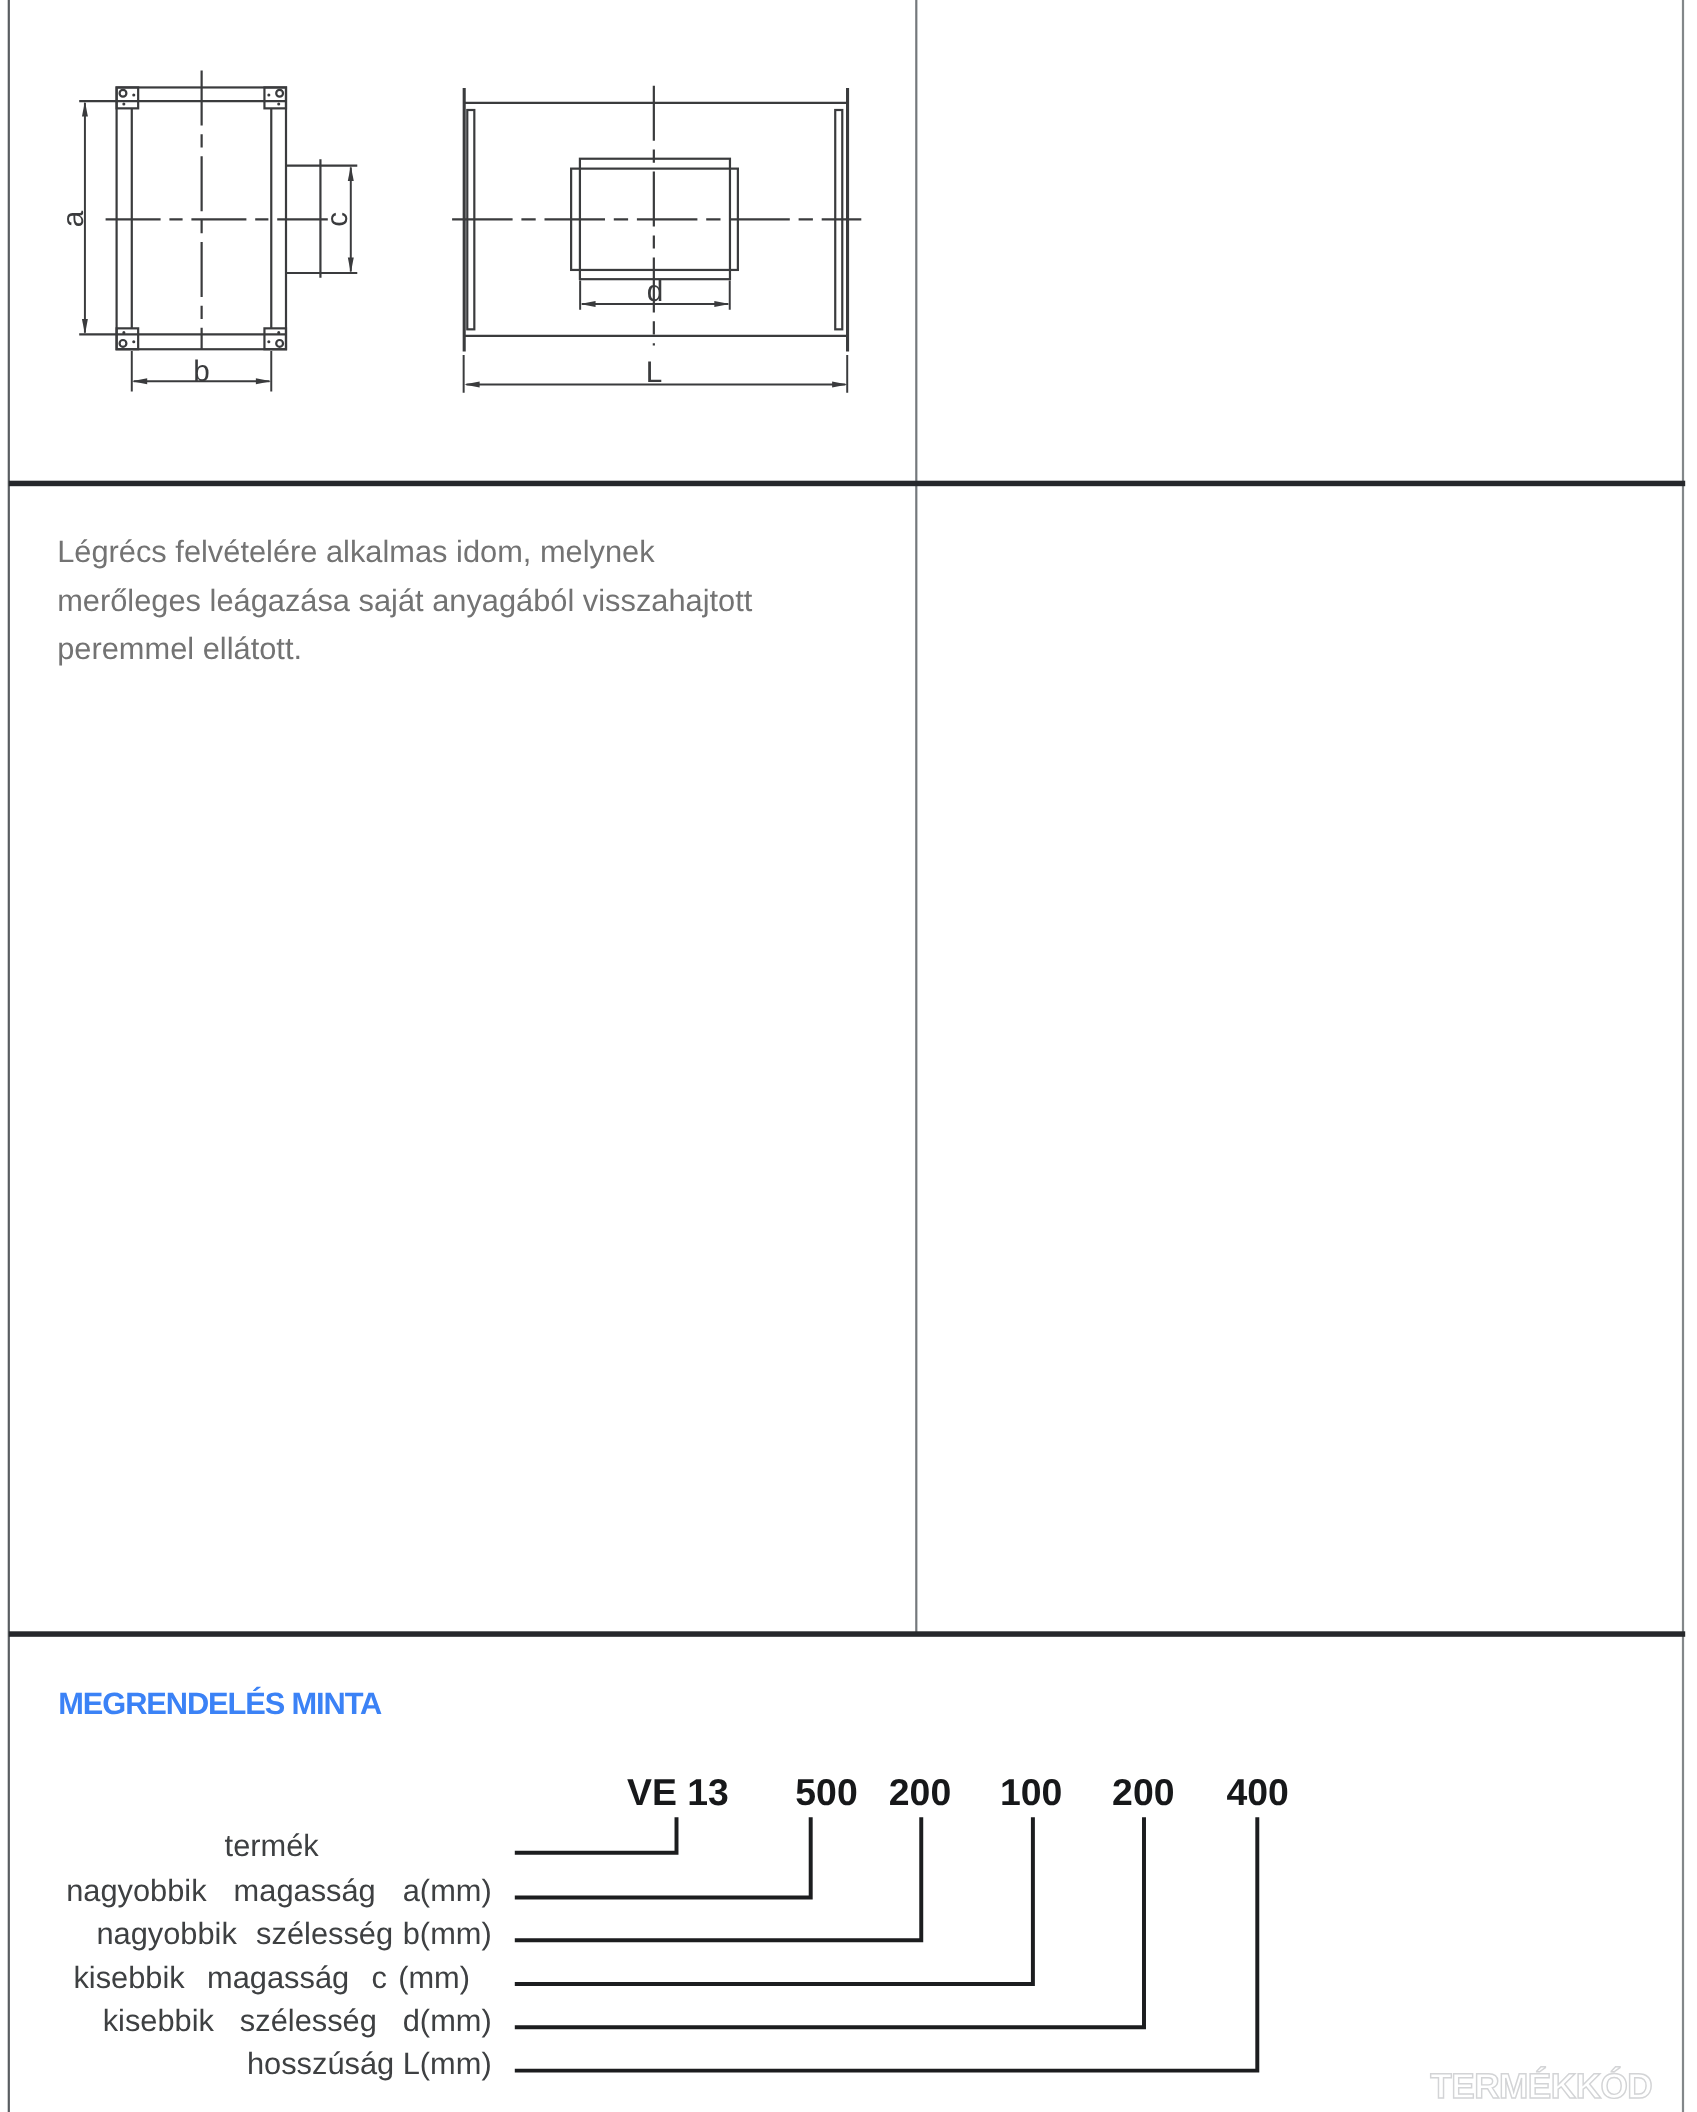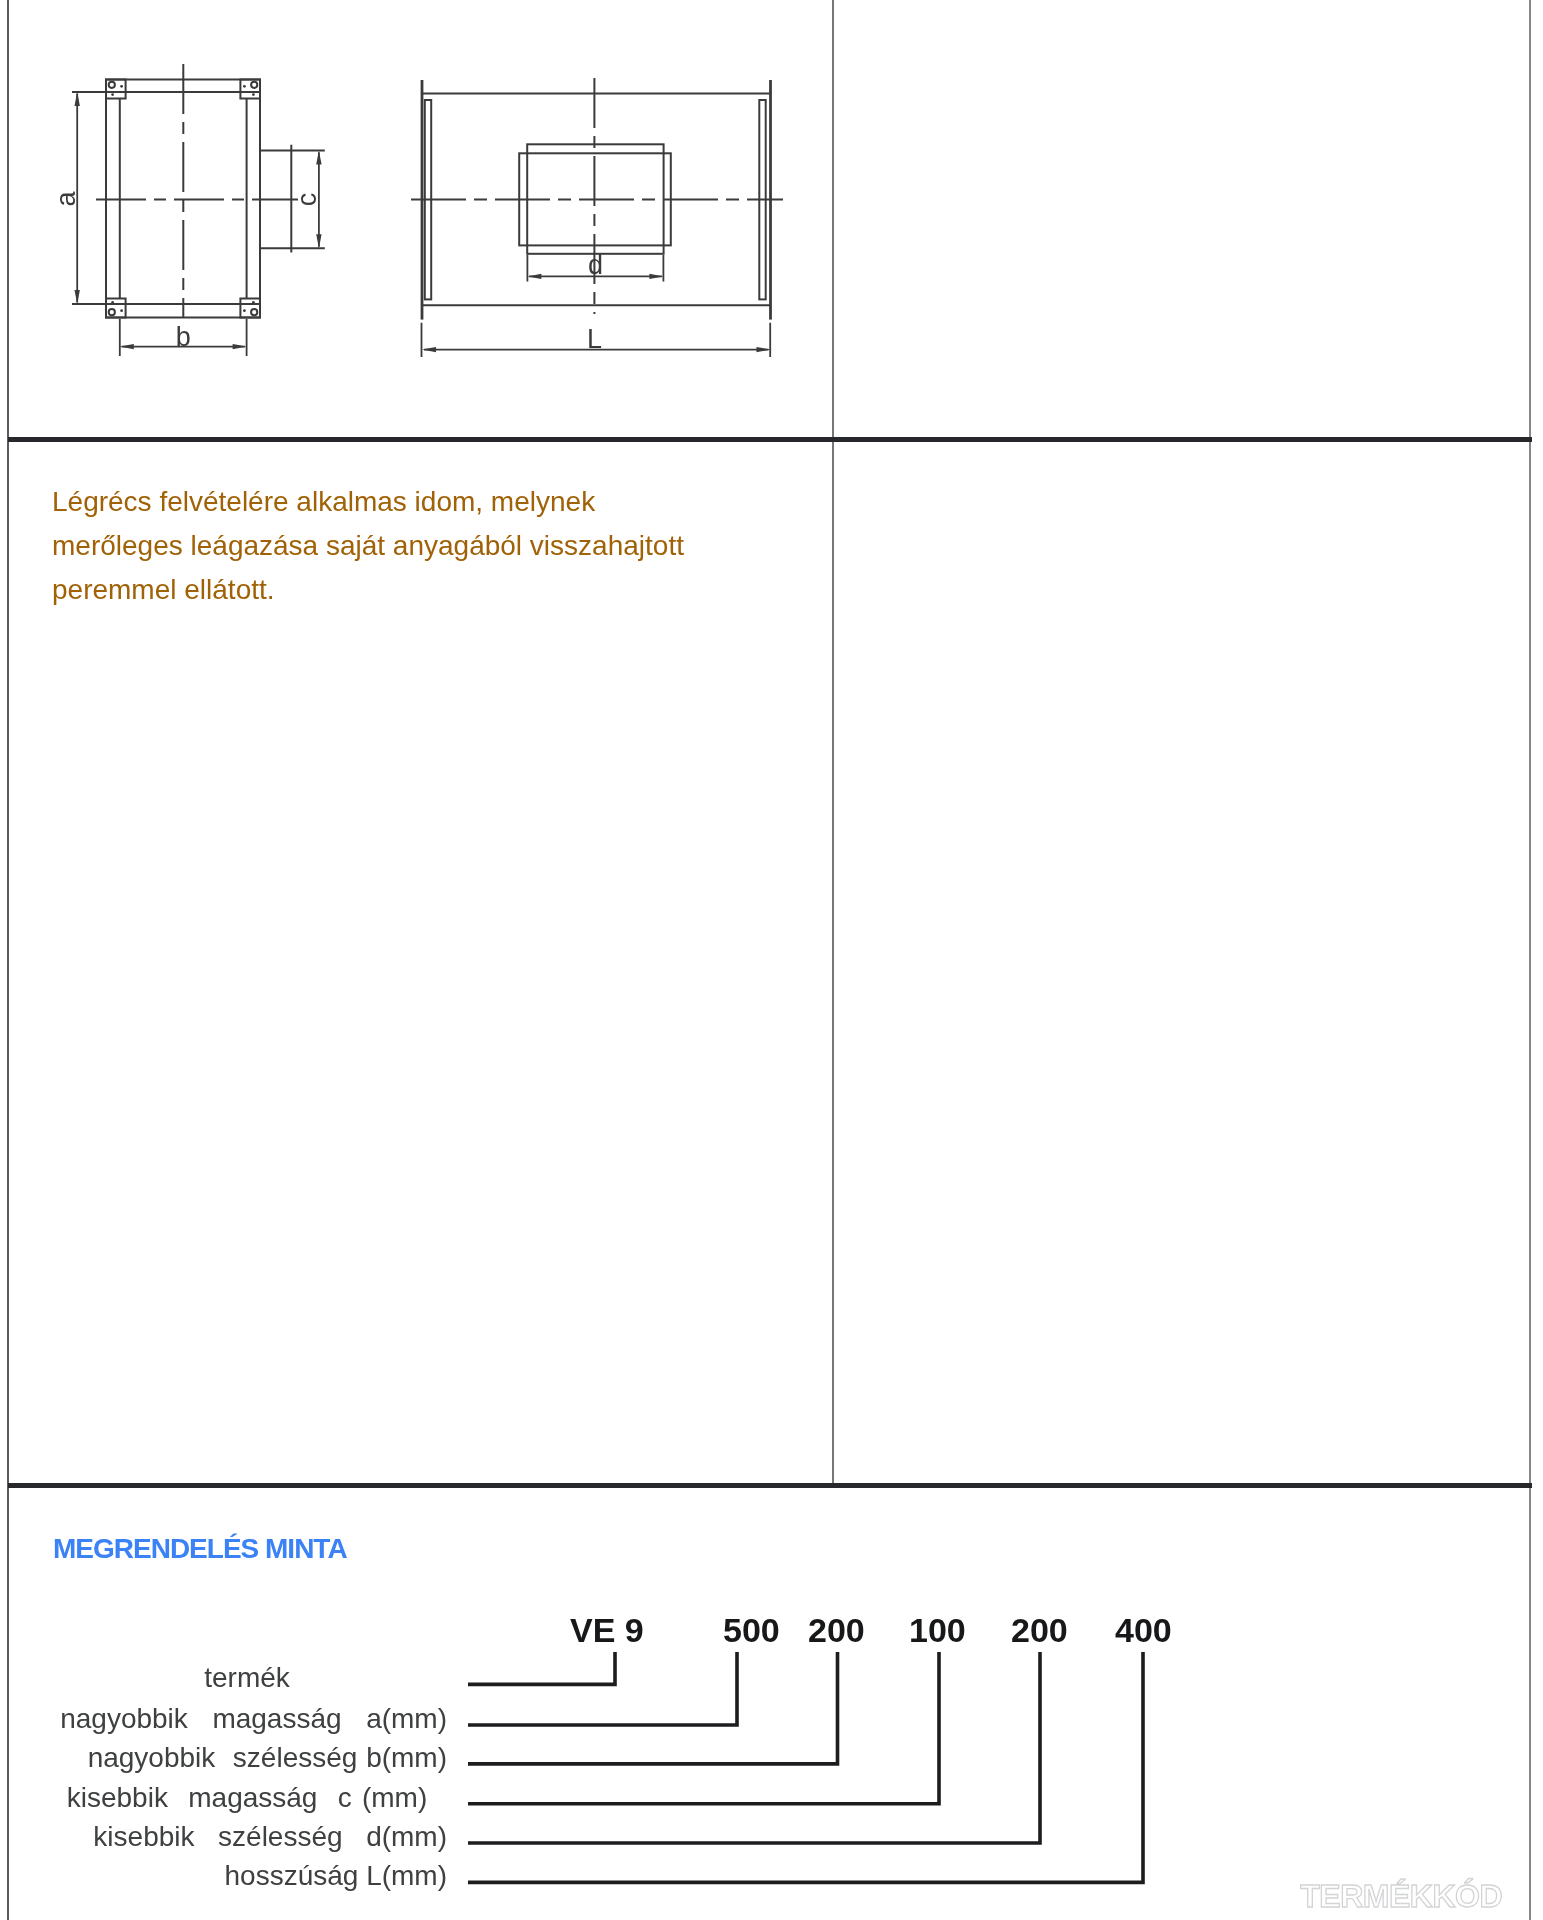--- a/index.html
+++ b/index.html
@@ -122,26 +122,26 @@
     <text x="308.4" y="199.4" text-anchor="middle" transform="rotate(-90 308.4 199.4) translate(0 7.5)">c</text>
 
     <text x="183.2" y="346" text-anchor="middle">b</text>
 
     <text x="595.5" y="273.5" text-anchor="middle">d</text>
 
     <text x="594.5" y="347.6" text-anchor="middle">L</text>
   </g>
 </svg>
 
-<div class="abs" style="left:52px;top:479.5px;width:660px;font-size:28px;line-height:44px;color:#a16207;">Légrécs felvételére alkalmas idom, melynek merőleges leágazása saját anyagából visszahajtott peremmel ellátott.</div>
+<div class="abs" style="left:52px;top:479.5px;width:660px;font-size:28px;line-height:44px;color:#737373;">Légrécs felvételére alkalmas idom, melynek merőleges leágazása saját anyagából visszahajtott peremmel ellátott.</div>
 
 <div class="abs" style="left:53px;top:1531.5px;font-size:28px;font-weight:bold;letter-spacing:-1px;line-height:34px;color:#3b82f6;">MEGRENDELÉS MINTA</div>
 
 <div class="abs" style="left:0;top:1610px;width:1543px;height:40px;font-size:34px;font-weight:bold;line-height:40px;color:#17181a;">
-    <span class="abs" style="left:570px;top:0;">VE 9</span>
+    <span class="abs" style="left:570px;top:0;">VE 13</span>
     <span class="abs" style="left:703px;top:0;margin-left:20px;">500</span>
     <span class="abs" style="left:808px;top:0;">200</span>
     <span class="abs" style="left:909px;top:0;">100</span>
     <span class="abs" style="left:1011px;top:0;">200</span>
     <span class="abs" style="left:1115px;top:0;">400</span>
   </div>
 
 <svg class="abs" style="left:0;top:1640px" width="1250" height="260" viewBox="0 0 1250 260">
   <g fill="none" stroke="#1c1d1f" stroke-width="3.6">
 

